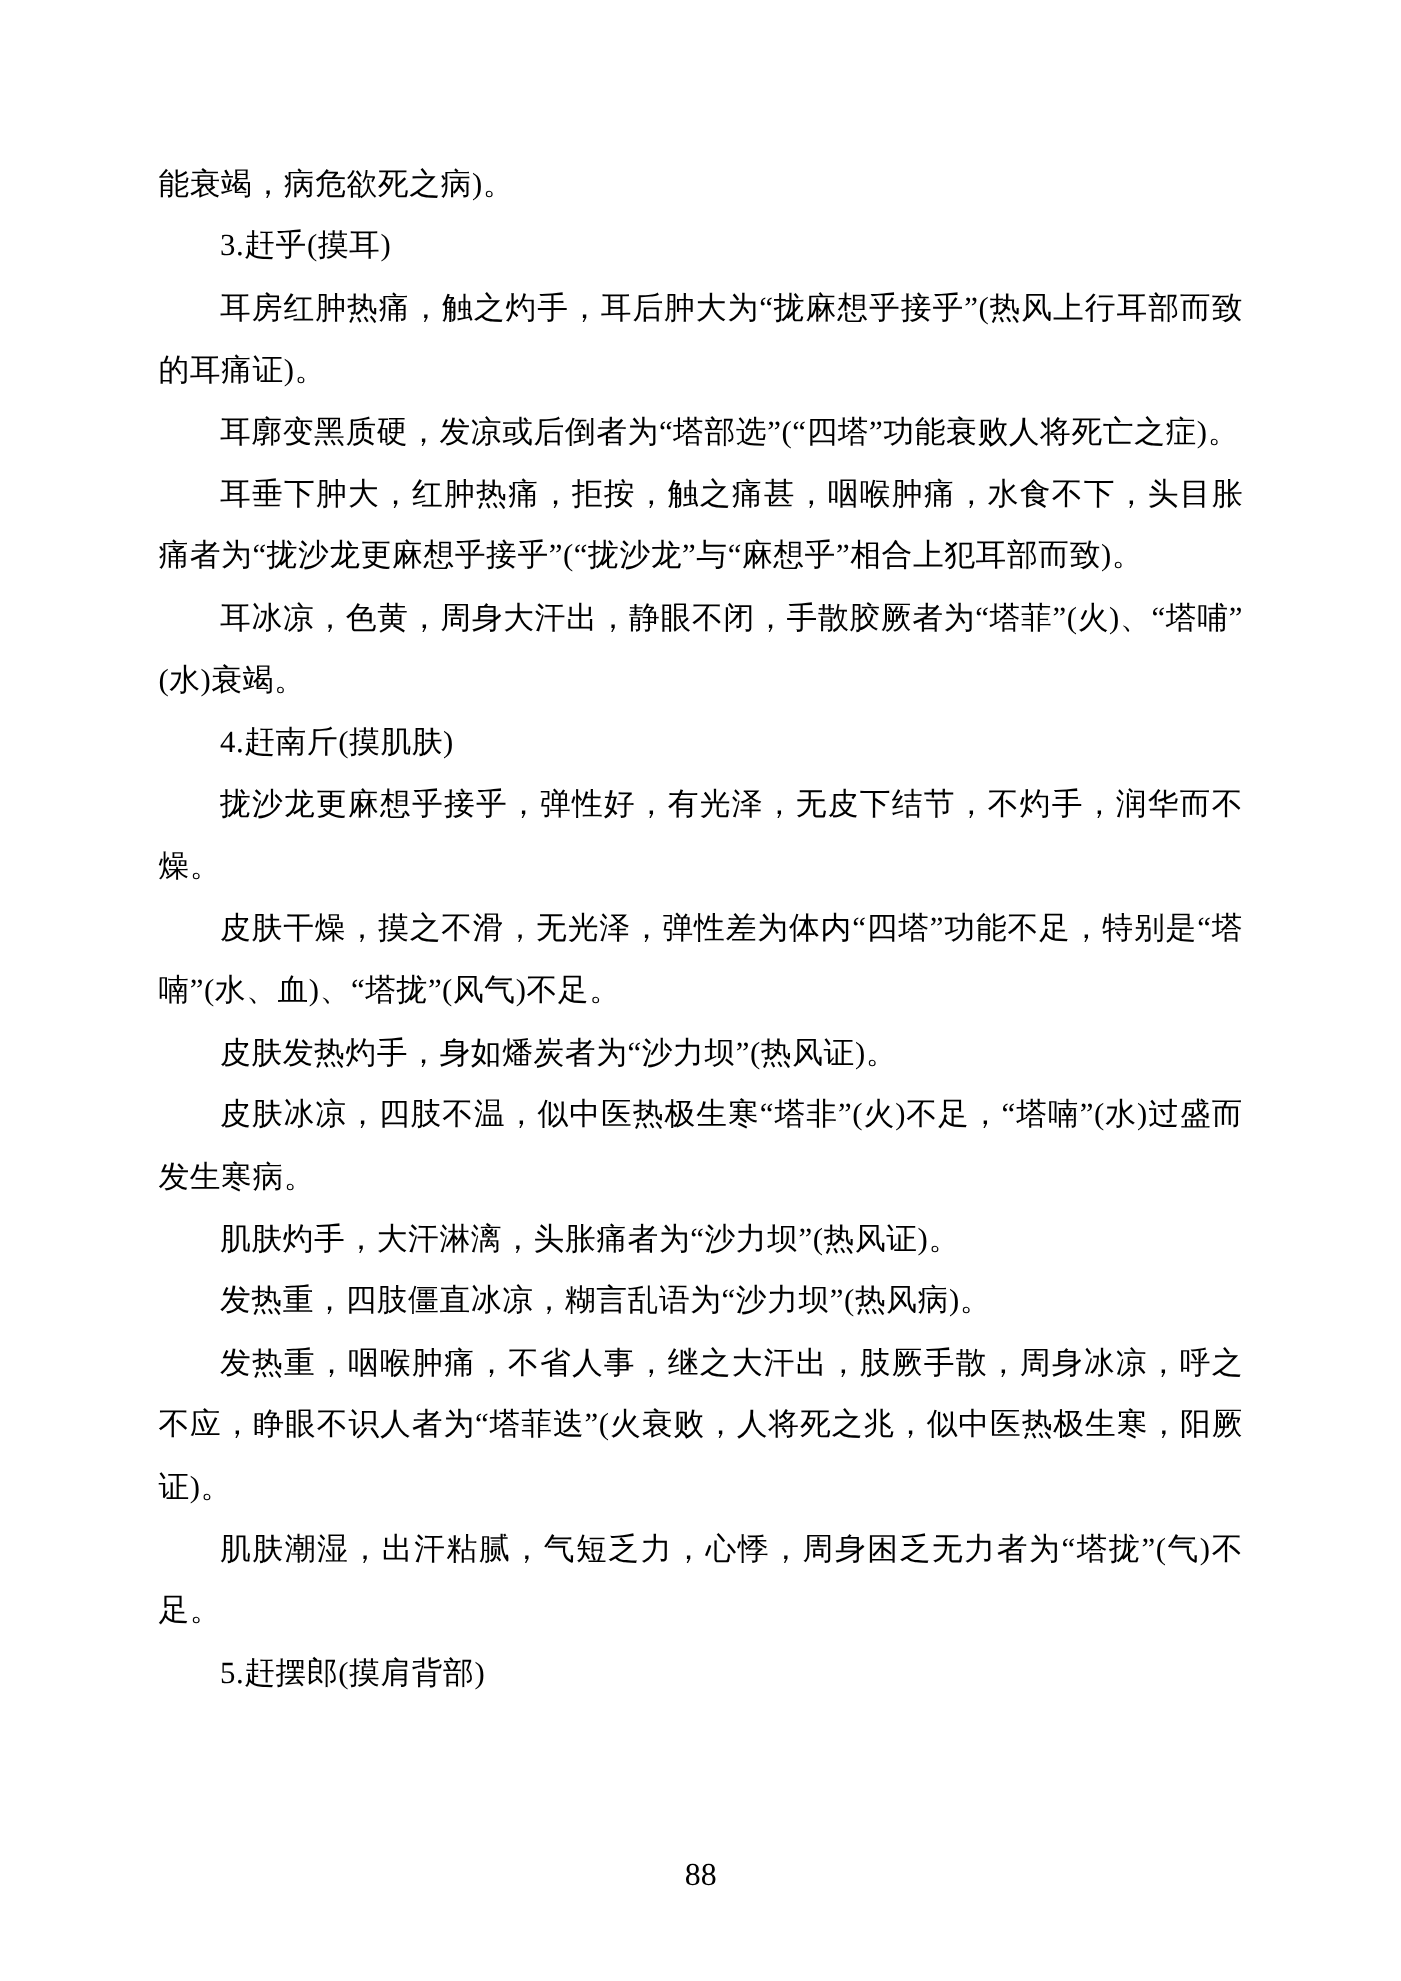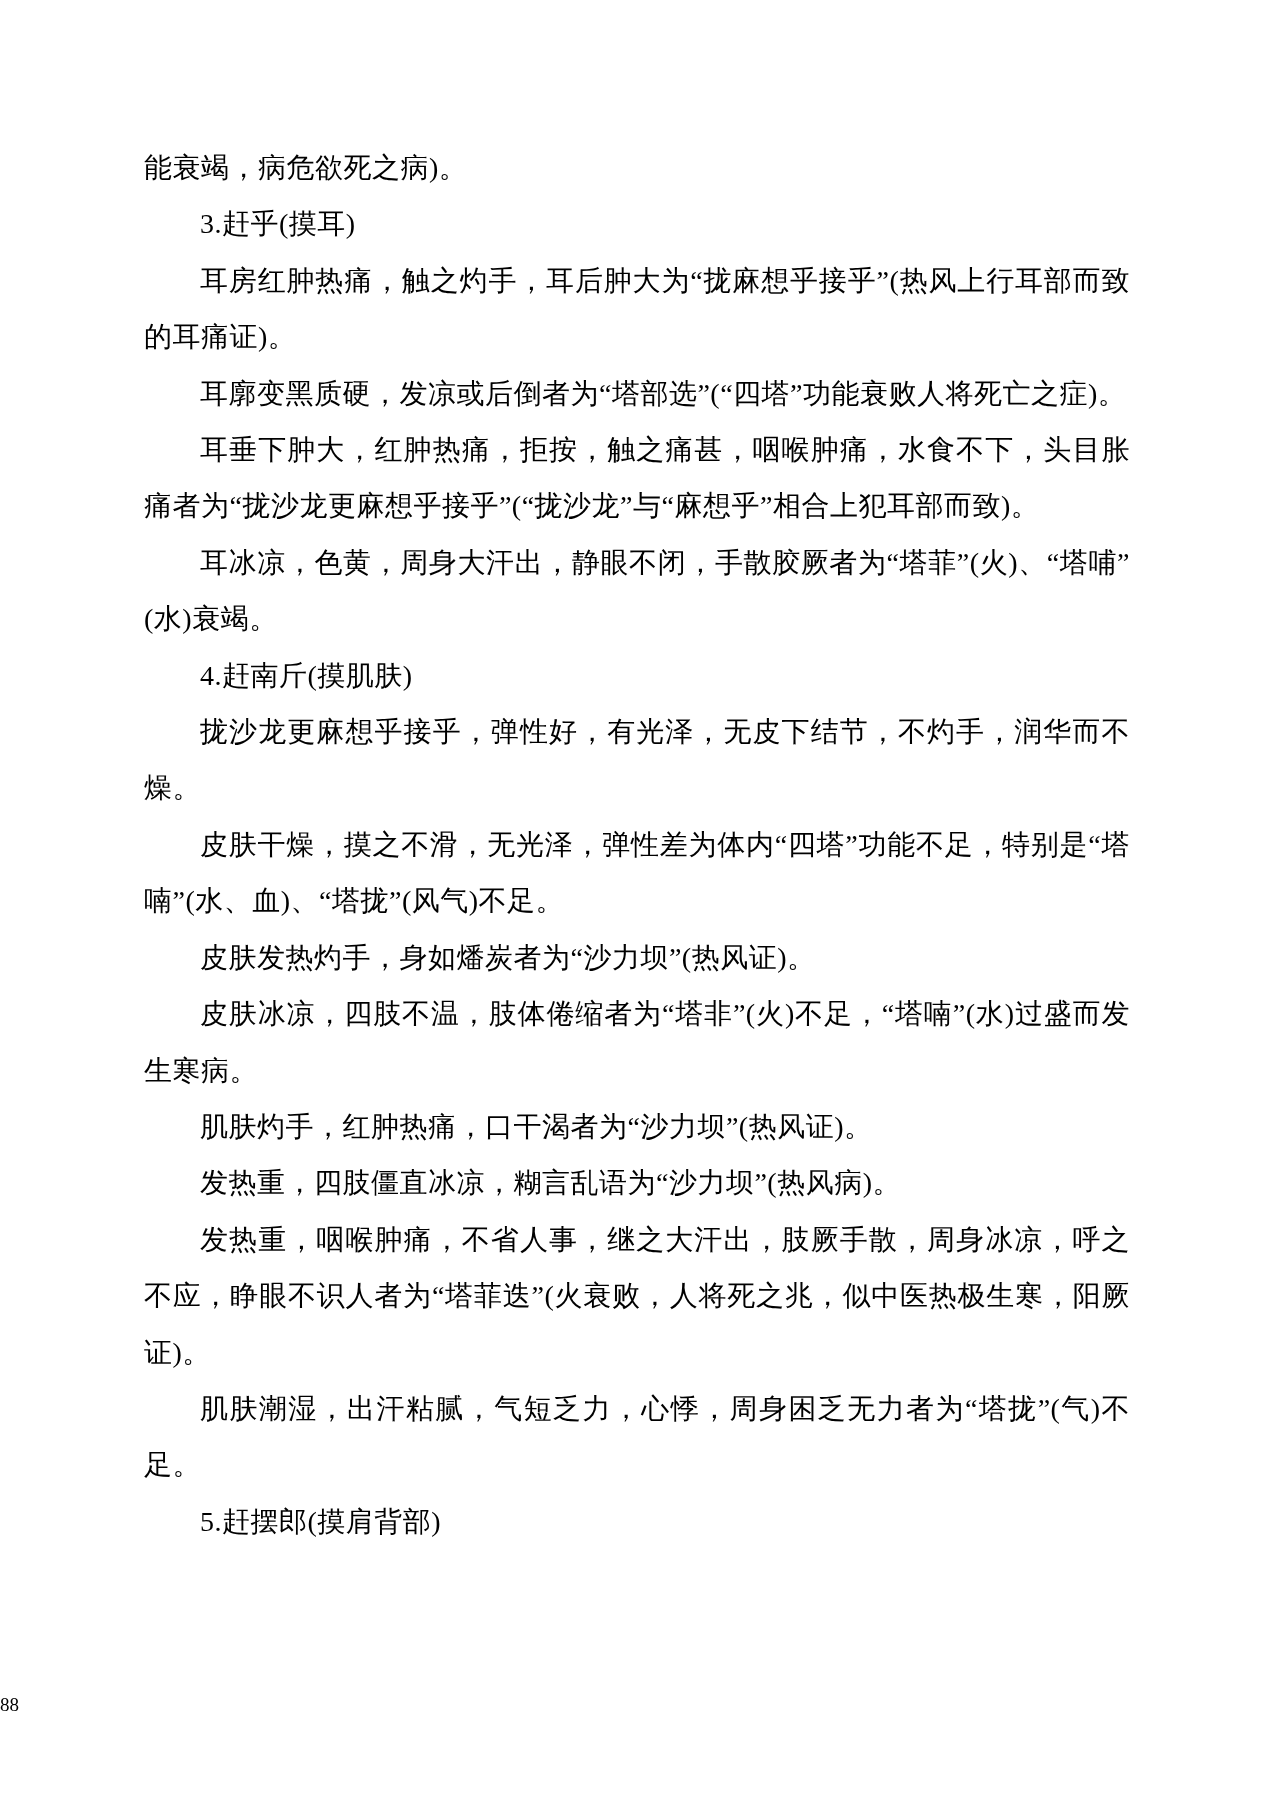--- a/index.html
+++ b/index.html
@@ -33,41 +33,41 @@
     text-indent: 2em;
   }
   p.para.continuation {
     text-indent: 0;
   }
   .page-number {
     position: absolute;
     top: 1690px;
     left: 0;
     width: 100%;
-    text-align: left;
-    font-size: 19px;
+    text-align: center;
+    font-size: 29px;
     line-height: 30px;
   }
 </style>
 </head>
 <body>
 
 <div class="page">
   <div class="content" id="paragraphs">
       <p class="para continuation">能衰竭，病危欲死之病)。</p>
       <p class="para">3.赶乎(摸耳)</p>
       <p class="para">耳房红肿热痛，触之灼手，耳后肿大为“拢麻想乎接乎”(热风上行耳部而致的耳痛证)。</p>
       <p class="para">耳廓变黑质硬，发凉或后倒者为“塔部选”(“四塔”功能衰败人将死亡之症)。</p>
       <p class="para">耳垂下肿大，红肿热痛，拒按，触之痛甚，咽喉肿痛，水食不下，头目胀痛者为“拢沙龙更麻想乎接乎”(“拢沙龙”与“麻想乎”相合上犯耳部而致)。</p>
       <p class="para">耳冰凉，色黄，周身大汗出，静眼不闭，手散胶厥者为“塔菲”(火)、“塔哺”(水)衰竭。</p>
       <p class="para">4.赶南斤(摸肌肤)</p>
       <p class="para">拢沙龙更麻想乎接乎，弹性好，有光泽，无皮下结节，不灼手，润华而不燥。</p>
       <p class="para">皮肤干燥，摸之不滑，无光泽，弹性差为体内“四塔”功能不足，特别是“塔喃”(水、血)、“塔拢”(风气)不足。</p>
       <p class="para">皮肤发热灼手，身如燔炭者为“沙力坝”(热风证)。</p>
-      <p class="para">皮肤冰凉，四肢不温，肢体倦缩者为“塔非”(火)不足，“塔喃”(水)过盛而发生寒病。</p>
-      <p class="para">肌肤灼手，红肿热痛，口干渴者为“沙力坝”(热风证)。</p>
+      <p class="para">皮肤冰凉，四肢不温，似中医热极生寒“塔非”(火)不足，“塔喃”(水)过盛而发生寒病。</p>
+      <p class="para">肌肤灼手，大汗淋漓，头胀痛者为“沙力坝”(热风证)。</p>
       <p class="para">发热重，四肢僵直冰凉，糊言乱语为“沙力坝”(热风病)。</p>
       <p class="para">发热重，咽喉肿痛，不省人事，继之大汗出，肢厥手散，周身冰凉，呼之不应，睁眼不识人者为“塔菲迭”(火衰败，人将死之兆，似中医热极生寒，阳厥证)。</p>
       <p class="para">肌肤潮湿，出汗粘腻，气短乏力，心悸，周身困乏无力者为“塔拢”(气)不足。</p>
       <p class="para">5.赶摆郎(摸肩背部)</p>
     </div>
   <div class="page-number">88</div>
 </div>
 
 </body></html>

